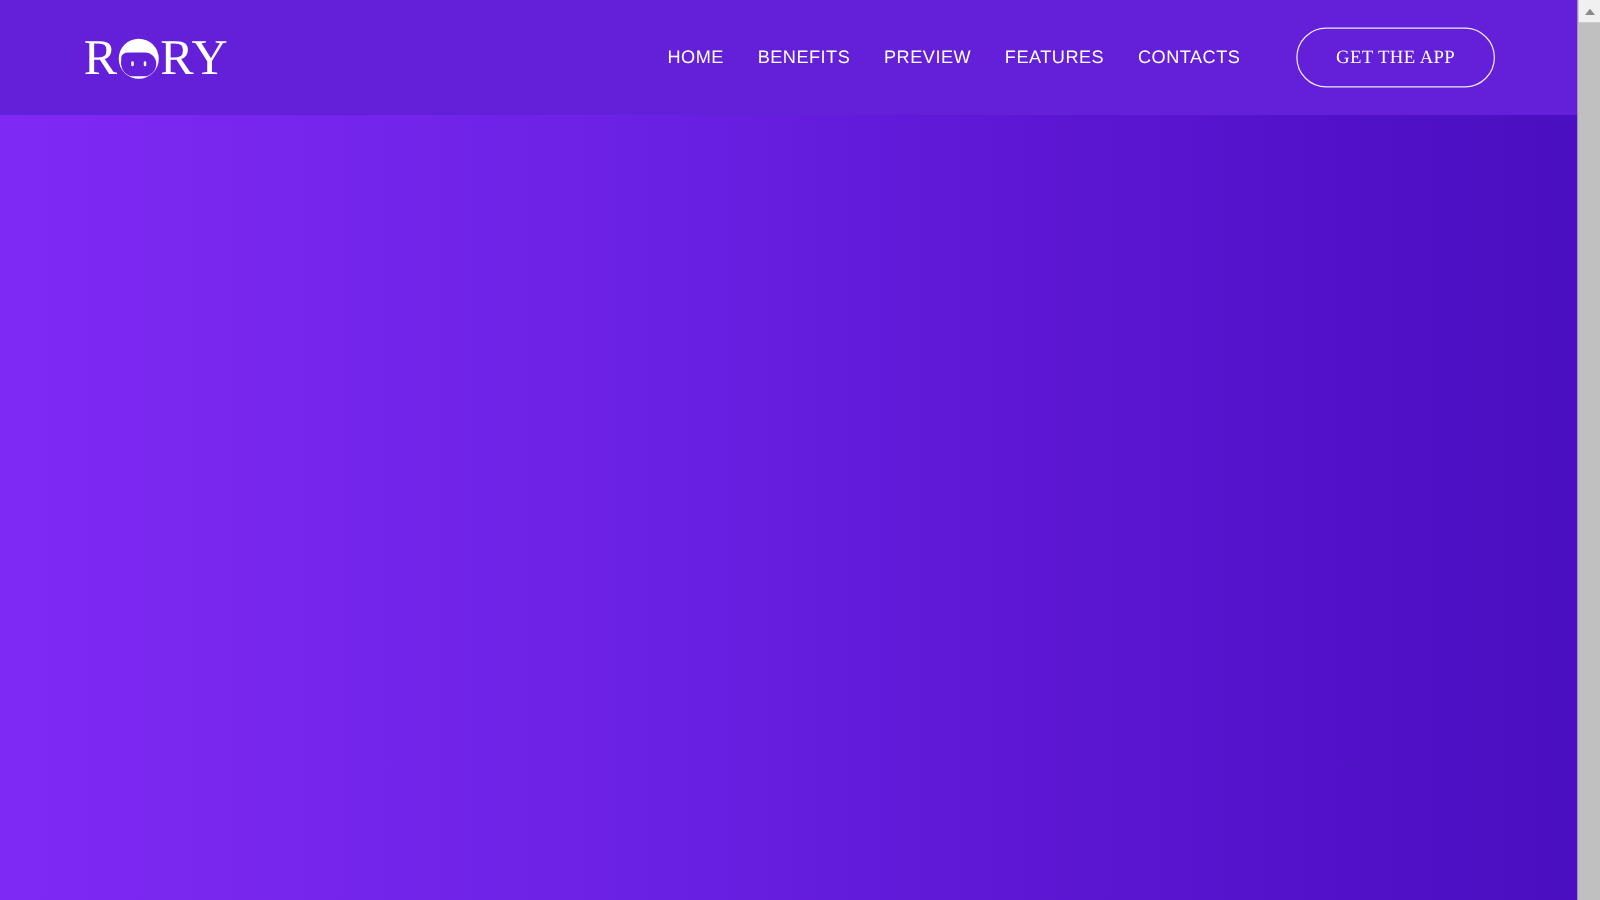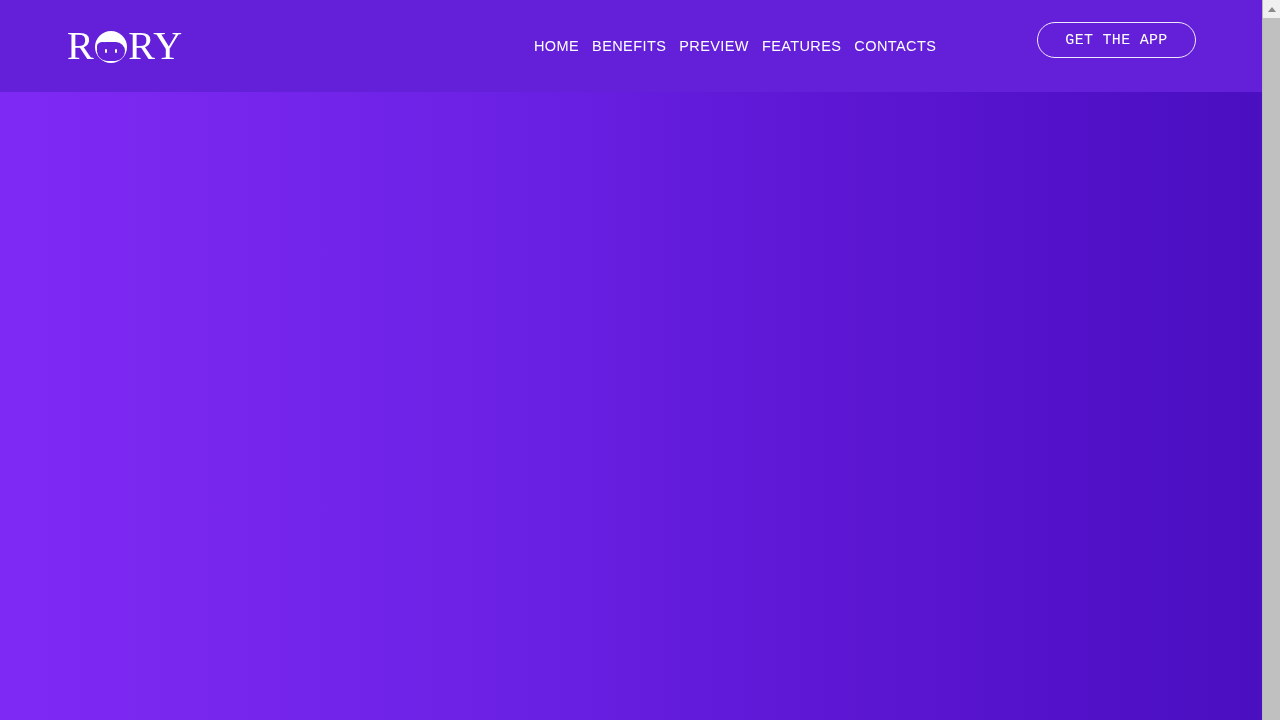--- a/index.html
+++ b/index.html
@@ -91,46 +91,46 @@
     top:18px;
   }
   .logo-mark .eye.left  { left:10px; }
   .logo-mark .eye.right { left:20px; }
 
   
   .main-nav {
     position:absolute; left:534px; top:0;
     height:92px;
     display:flex; align-items:center;
-    gap:13px;
+    gap:27px;
   }
   .nav-link {
     color:#ffffff;
     font-size:14.5px;
     letter-spacing:0.4px;
     text-transform:uppercase;
     text-decoration:none;
     font-weight:400;
     white-space:nowrap;
     cursor:pointer;
     font-stretch:condensed;
   }
 
   
   .cta-button {
     position:absolute; left:1037px; top:22px;
-    width:159px; height:36px;
+    width:159px; height:48px;
     border:1px solid rgba(255,255,255,0.9);
     border-radius:24px;
     background:transparent;
     color:#ffffff;
     font-size:15px;
     letter-spacing:0.3px;
     text-transform:uppercase;
-    font-family:Liberation Mono, monospace;
+    font-family:Liberation Serif, serif;
     cursor:pointer;
     display:flex; align-items:center; justify-content:center;
     white-space:nowrap;
   }
 
   
   .scrollbar {
     position:absolute; right:0; top:0;
     width:18px; height:720px;
     background:#c4c4c4;

